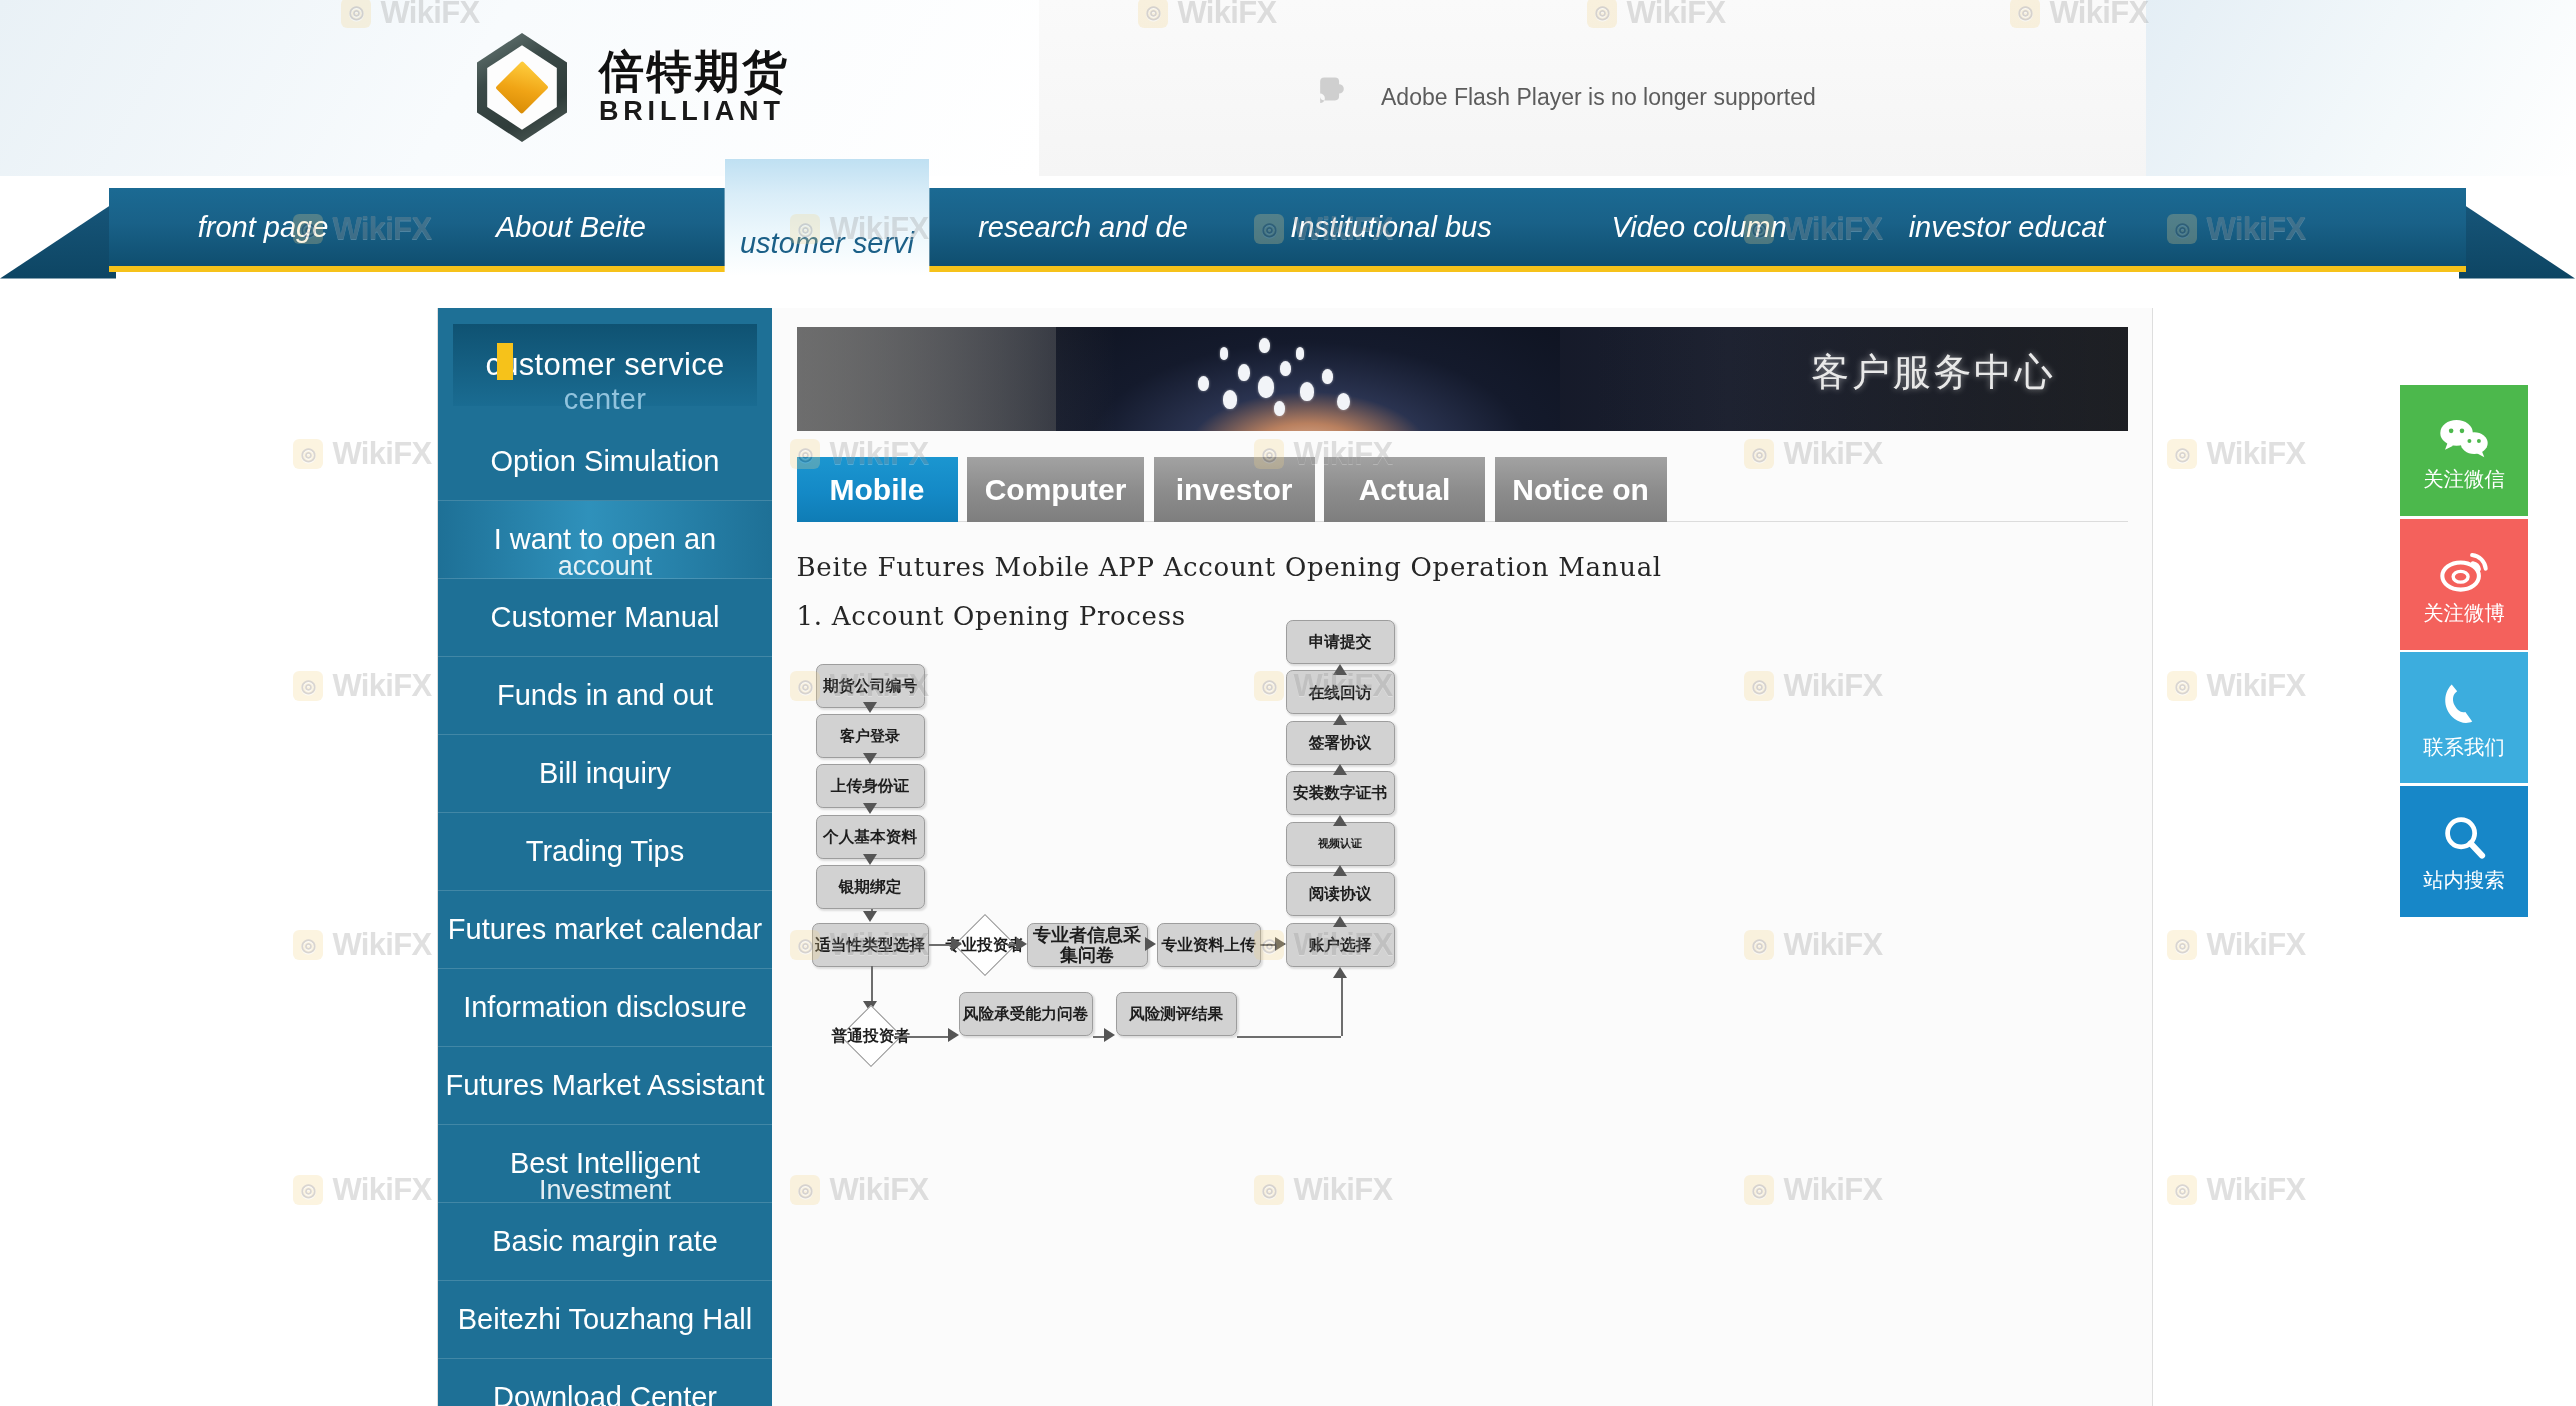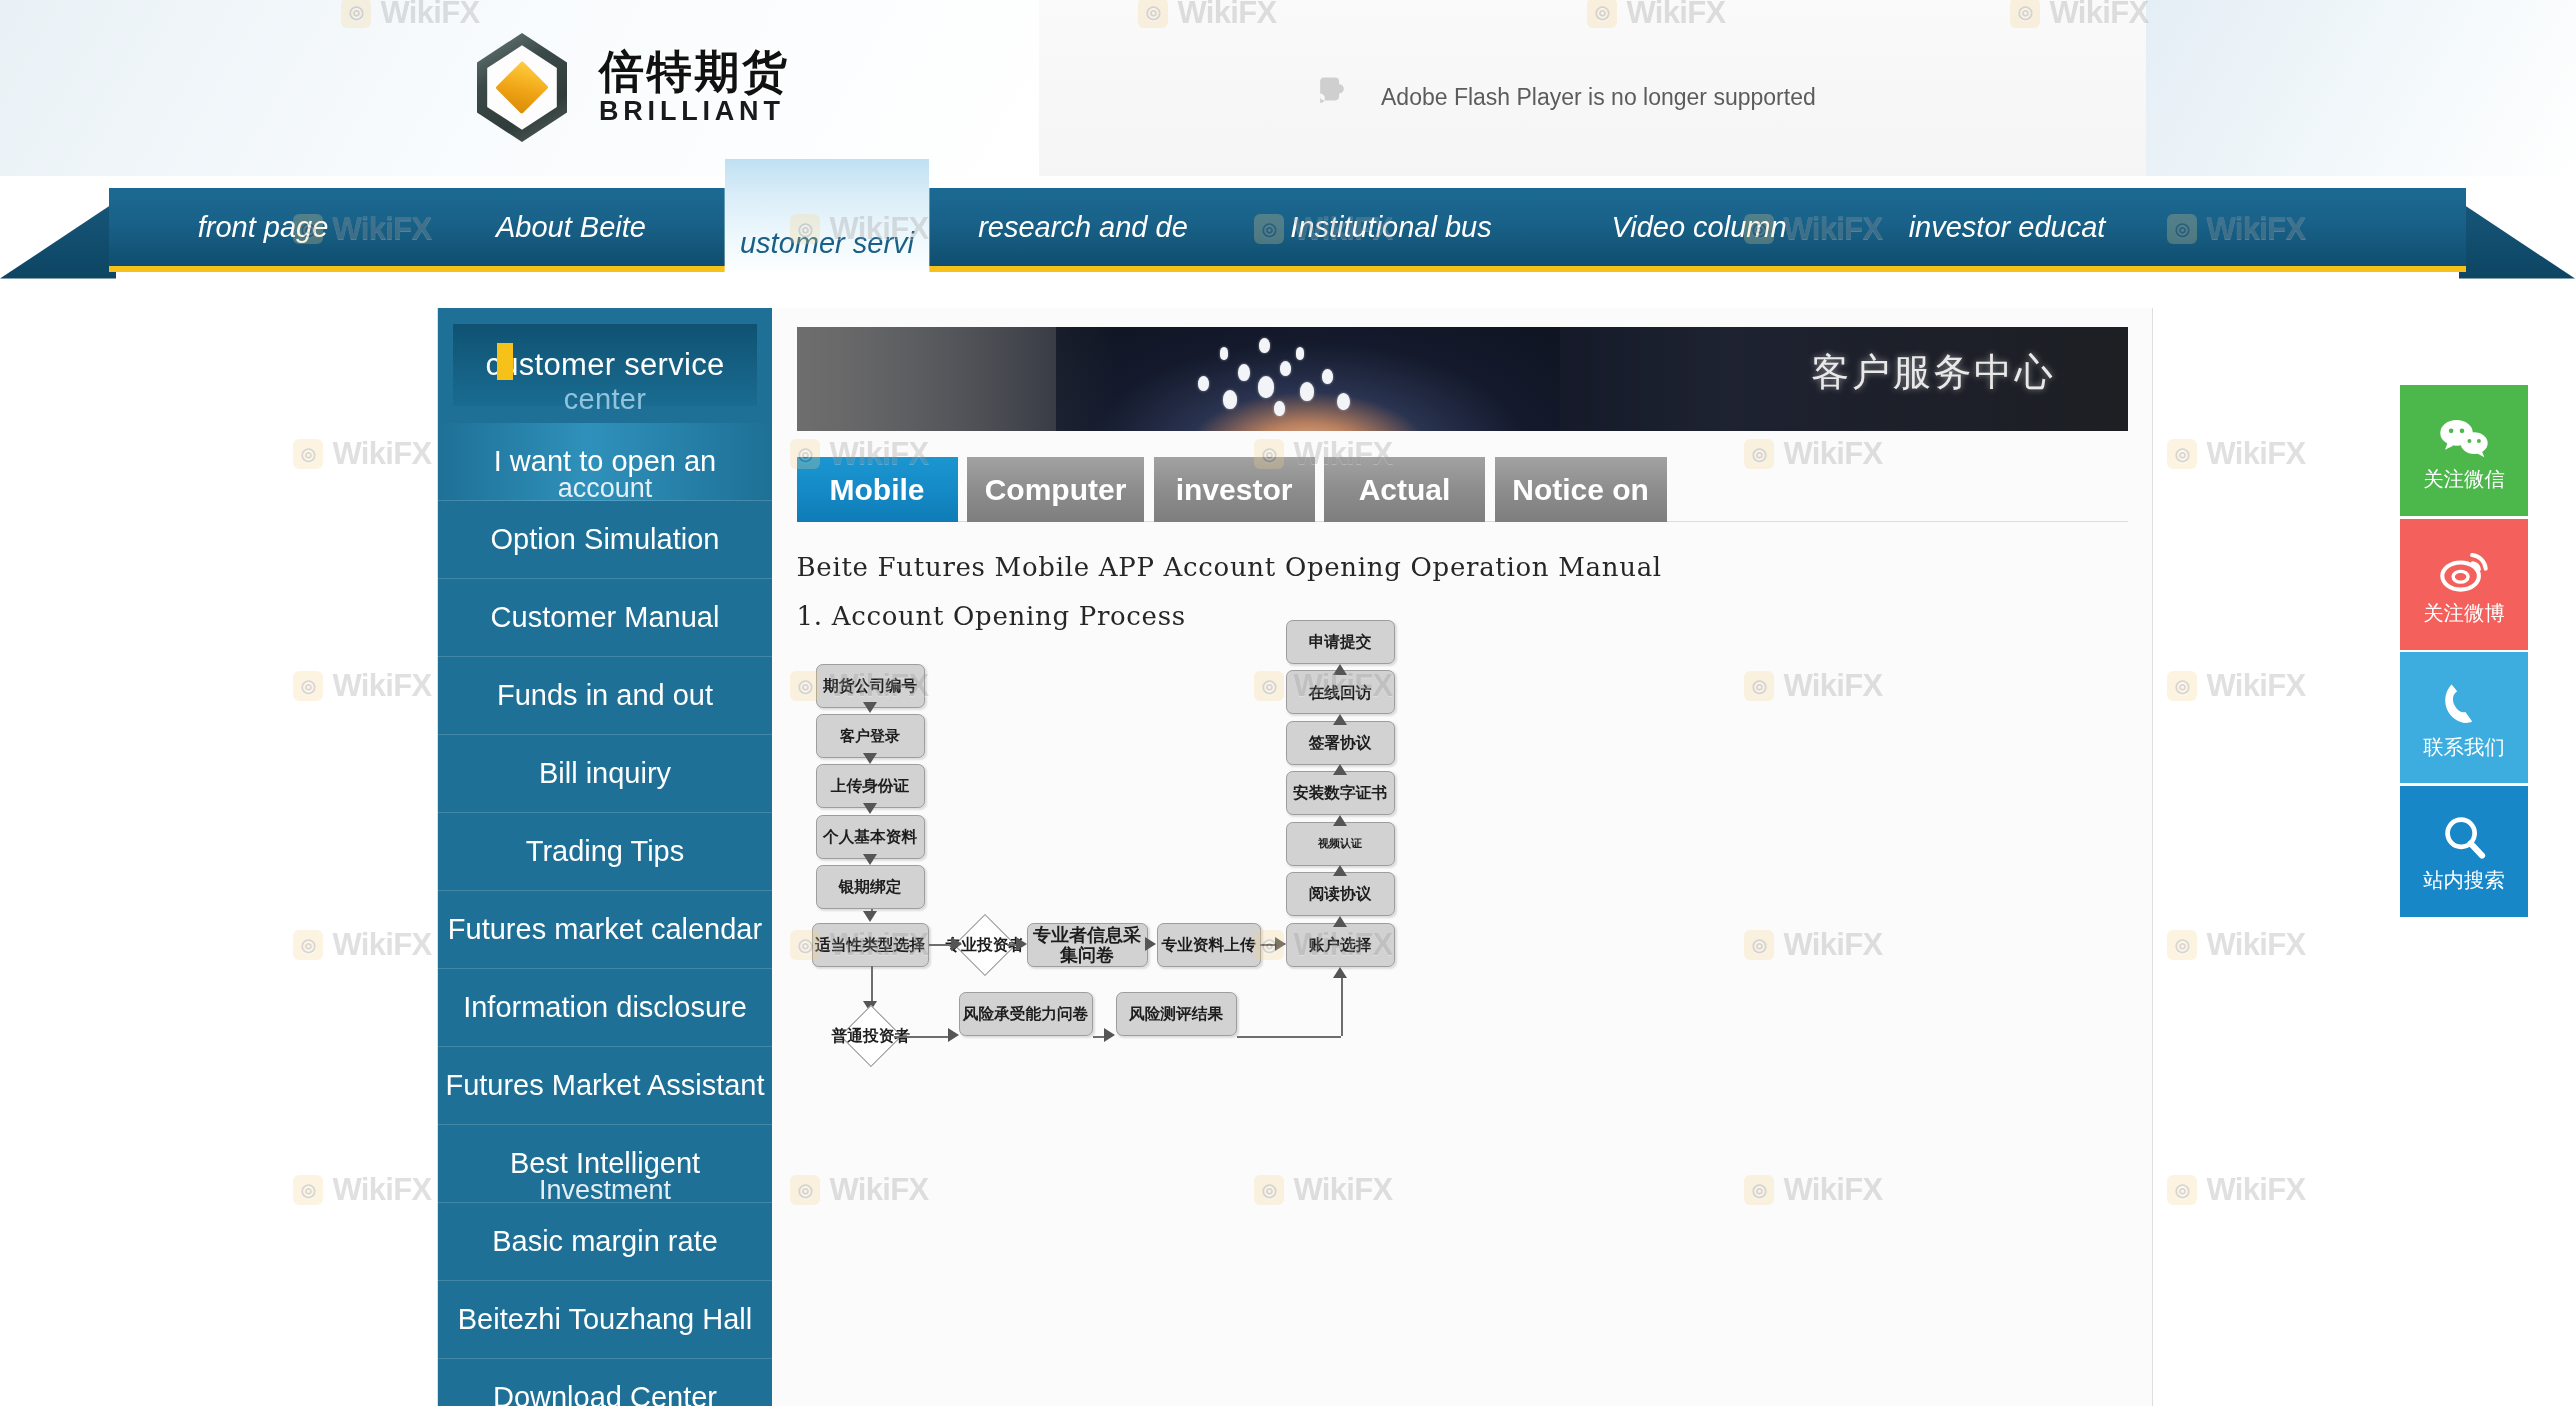--- a/index.html
+++ b/index.html
@@ -309,26 +309,26 @@
 
   <div class="frame">
 
     <div class="sidebar">
       <div class="sb-head">
         <div class="accent"></div>
         <span>customer service</span>
         <div class="sb-head-sub">center</div>
       </div>
       <div class="sb-list" id="sb-list">
+          <div class="sb-item">
+            <span>Option Simulation</span>
+          </div>
           <div class="sb-item hl">
             <span>I want to open an</span>
             <div class="sub">account</div>
-          </div>
-          <div class="sb-item">
-            <span>Option Simulation</span>
           </div>
           <div class="sb-item">
             <span>Customer Manual</span>
           </div>
           <div class="sb-item">
             <span>Funds in and out</span>
           </div>
           <div class="sb-item">
             <span>Bill inquiry</span>
           </div>

